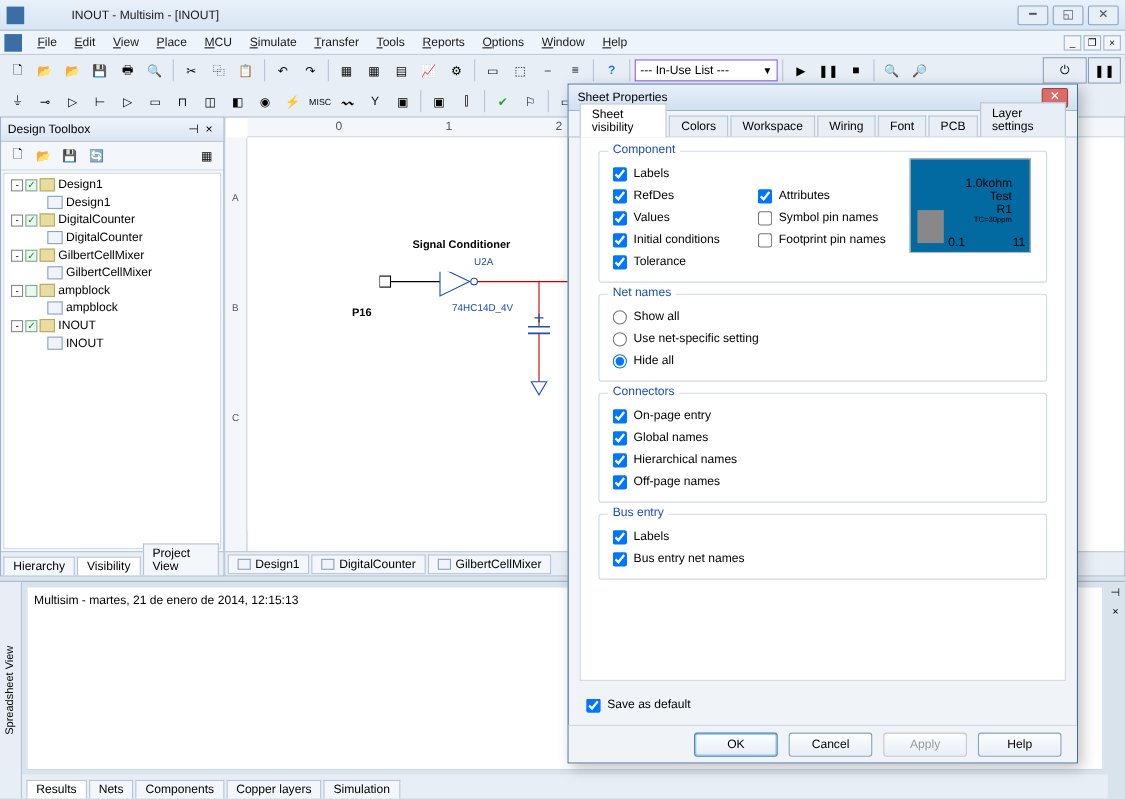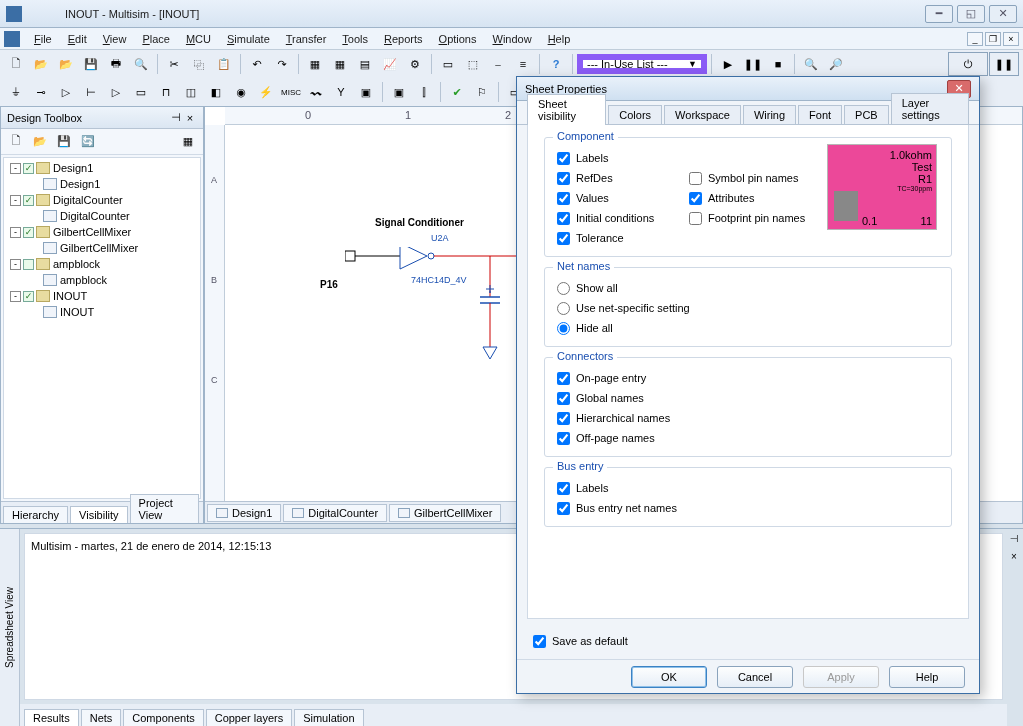--- a/index.html
+++ b/index.html
@@ -18,21 +18,21 @@
 .menubar .menuitem { padding: 2px 8px; color: #1a1a1a; }
 .menubar .menuitem u { text-decoration: underline; }
 .menubar .mdibtns { margin-left: auto; display: flex; gap: 2px; }
 .menubar .mdibtn { width: 16px; height: 14px; border: 1px solid #9fb4c9; background: #f3f7fc; text-align: center; font-size: 9px; line-height: 12px; }
 
 
 .toolbars { background: #e8eef6; border-bottom: 1px solid #b6c4d4; }
 .toolbar-row { height: 28px; display: flex; align-items: center; padding: 0 4px; gap: 1px; }
 .tbtn { width: 24px; height: 24px; display: inline-flex; align-items: center; justify-content: center; border: 1px solid transparent; }
 .tsep { width: 1px; height: 20px; background: #b6c4d4; margin: 0 3px; }
-.inuse { width: 130px; height: 20px; border: 6px solid #8b5cf6; background: #fff; padding: 0 4px; display: inline-flex; align-items: center; text-align: center; }
+.inuse { width: 130px; height: 20px; border: 1px solid #8b5cf6; background: #fff; padding: 0 4px; display: inline-flex; align-items: center; text-align: center; }
 .inuse .dd { margin-left: auto; font-size: 9px; }
 
 
 .main { position: absolute; top: 106px; bottom: 202px; left: 0; right: 0; display: flex; }
 
 
 .toolbox { width: 204px; background: #f3f7fc; border: 1px solid #9fb4c9; display: flex; flex-direction: column; }
 .toolbox-header { height: 22px; background: linear-gradient(#eef4fb,#dbe6f2); border-bottom: 1px solid #b6c4d4; display: flex; align-items: center; padding: 0 6px; }
 .toolbox-header .pin { margin-left: auto; width: 14px; text-align: center; }
 .toolbox-header .x { width: 14px; text-align: center; }
@@ -80,21 +80,21 @@
 .dlg-tabs { height: 24px; display: flex; align-items: end; padding: 6px 10px 0; gap: 2px; border-bottom: 1px solid #b6c4d4; background: #f0f4f9; }
 .dlg-tab { padding: 3px 10px; border: 1px solid #b6c4d4; border-bottom: none; background: #e8eef6; }
 .dlg-tab.active { background: #fff; position: relative; top: 1px; }
 .dlg-body { flex: 1; background: #fff; margin: 0 10px 8px; border: 1px solid #cfd9e5; border-top: none; padding: 12px 16px; overflow: auto; }
 .group { border: 1px solid #cfd9e5; border-radius: 3px; padding: 10px 12px 8px; margin-bottom: 10px; position: relative; }
 .group .gtitle { position: absolute; top: -8px; left: 8px; background: #fff; padding: 0 4px; color: #1a4fb0; }
 .chkrow { display: flex; align-items: center; height: 20px; }
 .chkrow input { margin-right: 6px; }
 .twocol { display: flex; }
 .twocol .col { flex: 1; }
-.preview { position: absolute; right: 14px; top: 6px; width: 110px; height: 86px; background: #ec4899; border: 1px solid #b6b6b6; font-size: 8px; padding: 4px; }
+.preview { position: absolute; right: 14px; top: 6px; width: 110px; height: 86px; background: #0369a1; border: 1px solid #b6b6b6; font-size: 8px; padding: 16px; }
 .saverow { padding: 4px 0 8px 16px; }
 .dlg-btns { height: 34px; display: flex; align-items: center; justify-content: flex-end; gap: 10px; padding: 0 14px; background: #f0f4f9; border-top: 1px solid #d0dae6; }
 .dlg-btn { width: 76px; height: 22px; border: 1px solid #8aa3bc; background: linear-gradient(#fdfefe,#e6eef7); border-radius: 3px; }
 .dlg-btn.def { border: 1px solid #3b82c4; box-shadow: 0 0 0 1px #8fc0e8 inset; }
 .dlg-btn[disabled] { color: #999; border-color: #c8c8c8; }
 </style>
 </head>
 <body>
 
 <div class="titlebar">
@@ -402,26 +402,26 @@
               <input type="checkbox" checked="" style="">
               <span>Initial conditions</span>
             </label>
             <label class="chkrow">
               <input type="checkbox" checked="" style="">
               <span>Tolerance</span>
             </label>
           </div>
         <div class="col" id="comp-right" style="padding-top:20px;">
             <label class="chkrow">
+              <input type="checkbox" checked="" style="">
+              <span>Attributes</span>
+            </label>
+            <label class="chkrow">
               <input type="checkbox" style="">
               <span>Symbol pin names</span>
-            </label>
-            <label class="chkrow">
-              <input type="checkbox" checked="" style="">
-              <span>Attributes</span>
             </label>
             <label class="chkrow">
               <input type="checkbox" style="">
               <span>Footprint pin names</span>
             </label>
           </div>
       </div>
       <div class="preview">
         <div style="text-align:right">1.0kohm</div>
         <div style="text-align:right">Test</div>

